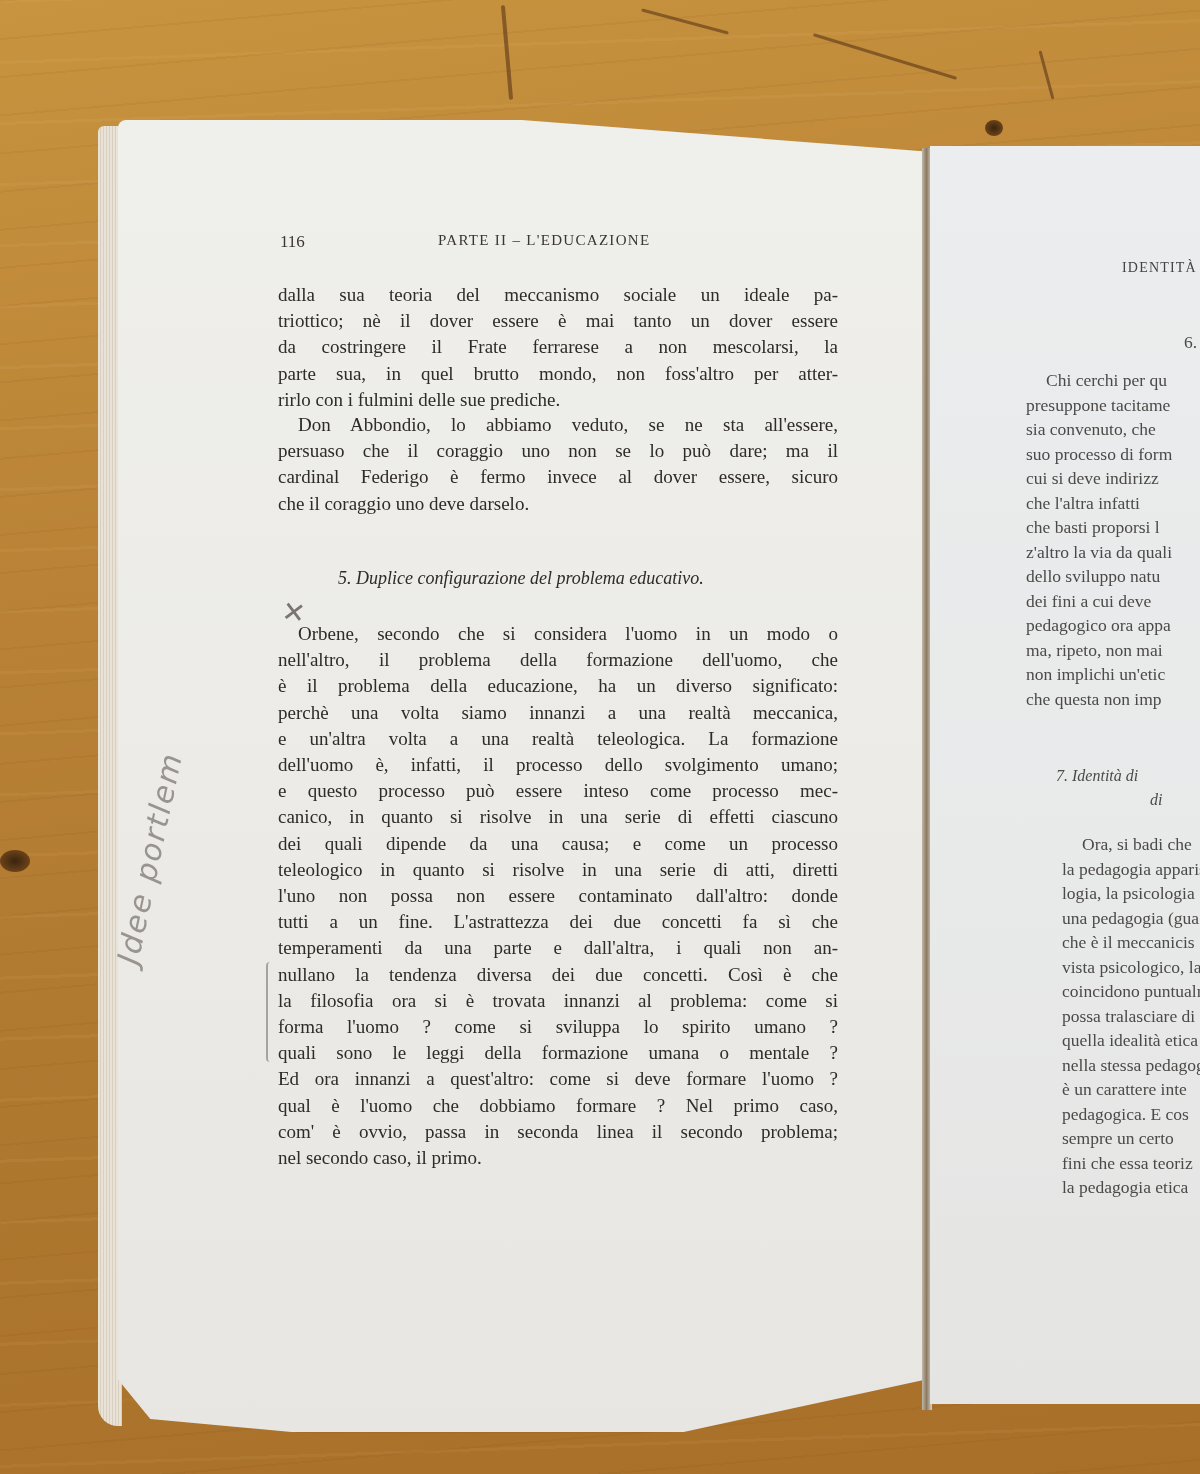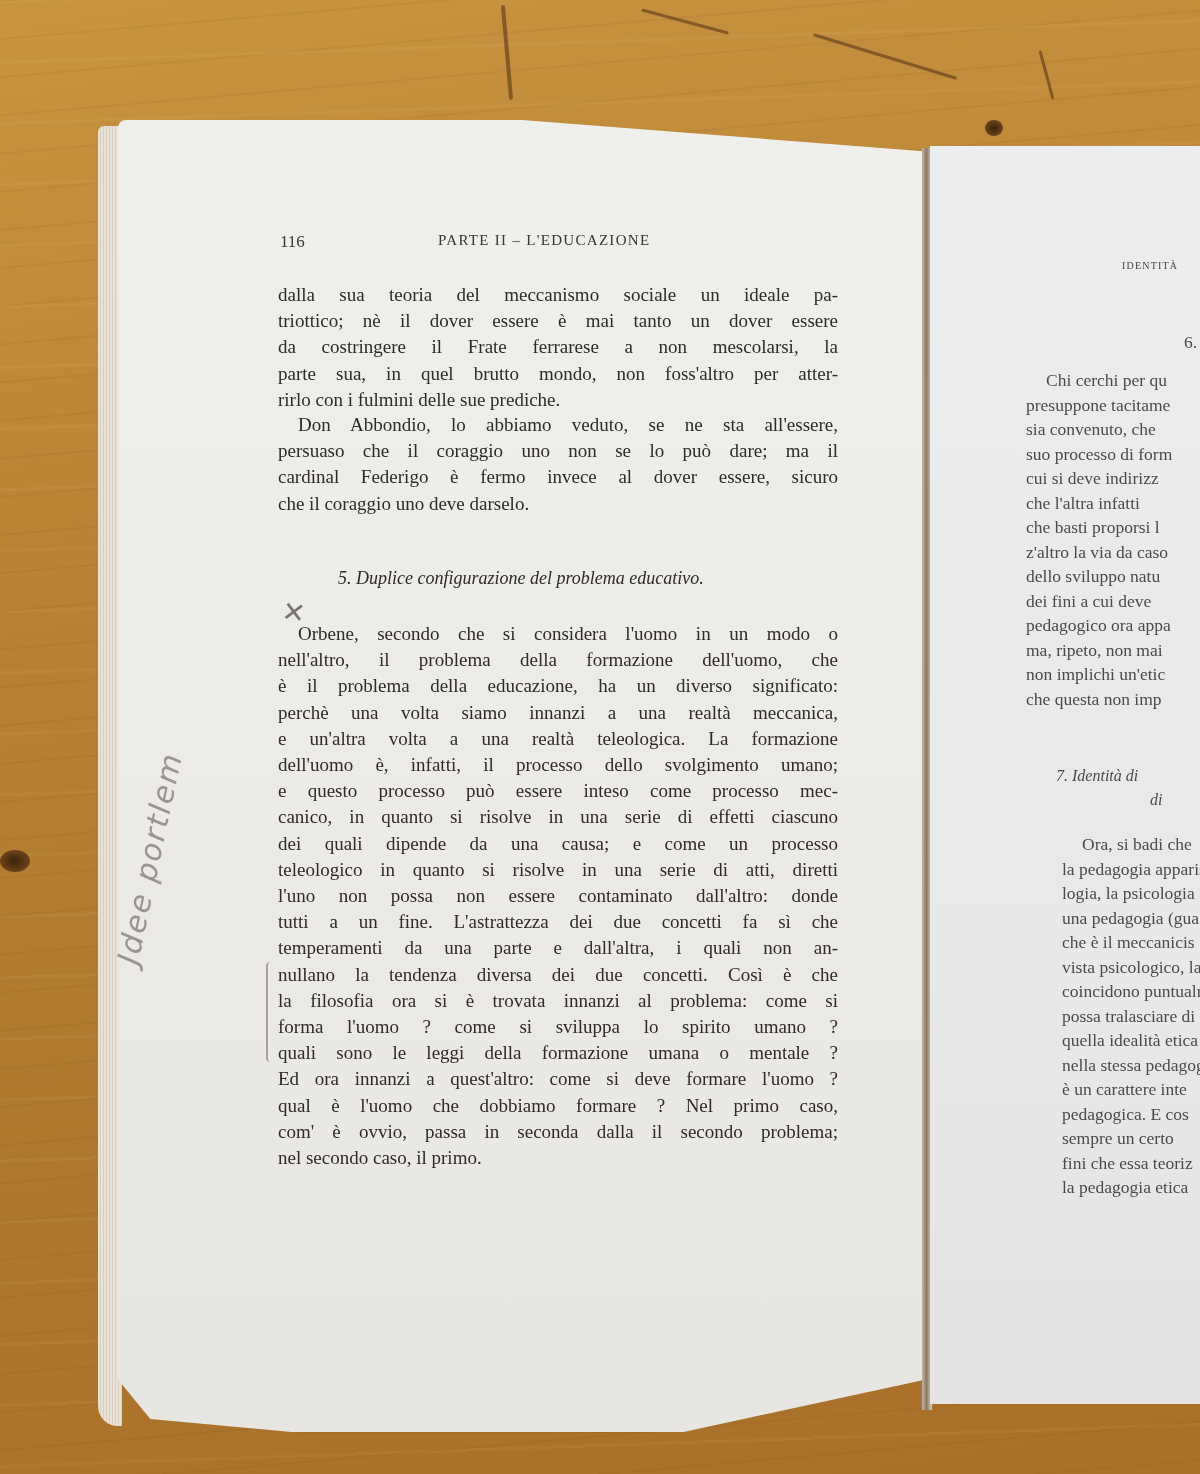--- a/index.html
+++ b/index.html
@@ -41,21 +41,21 @@
     .text { position: absolute; color: #2e2b28; font-family: "Liberation Serif", serif; font-size: 19px; line-height: 26.2px; white-space: nowrap; }
     .lp-line { display: block; text-align: justify; text-align-last: justify; width: 560px; }
     .lp-line.last { text-align-last: left; }
     .indent { text-indent: 20px; }
     .running-head { position: absolute; top: 232px; font-family: "Liberation Serif", serif; color: #3a3632; font-size: 15px; letter-spacing: 1.3px; }
     .page-num { left: 280px; font-size: 17px; letter-spacing: 0; }
     .head-title { left: 438px; }
     .section-title { position: absolute; font-family: "Liberation Serif", serif; font-style: italic; color: #2e2b28; font-size: 18px; }
     .rp-text { position: absolute; left: 1026px; color: #4c4a48; font-family: "Liberation Serif", serif; font-size: 17.5px; line-height: 24.5px; white-space: nowrap; }
     .rp-text span { display: block; }
-    .rp-head { position: absolute; left: 1122px; top: 260px; font-family: "Liberation Serif", serif; font-size: 10px; letter-spacing: 1.2px; color: #444; }
+    .rp-head { position: absolute; left: 1122px; top: 260px; font-family: "Liberation Serif", serif; font-size: 14px; letter-spacing: 1.2px; color: #444; }
 
     .pencil { position: absolute; color: #8b8580; font-family: "DejaVu Sans", sans-serif; }
     .cross { left: 282px; top: 596px; font-size: 28px; color: #7a7570; transform: rotate(8deg); }
     .margin-note { left: 110px; top: 960px; font-size: 30px; font-style: italic; transform: rotate(-78deg); transform-origin: left top; letter-spacing: 2px; color: #9a948e; }
     .bracket { position: absolute; left: 266px; top: 962px; width: 6px; height: 100px; border-left: 2px solid #a8a29c; border-radius: 4px 0 0 4px; }
   </style>
 </head>
 <body>
 
 <div class="wood-grain"></div>
@@ -106,39 +106,39 @@
   <span class="lp-line">teleologico in quanto si risolve in una serie di atti, diretti</span>
   <span class="lp-line">l'uno non possa non essere contaminato dall'altro: donde</span>
   <span class="lp-line">tutti a un fine. L'astrattezza dei due concetti fa sì che</span>
   <span class="lp-line">temperamenti da una parte e dall'altra, i quali non an-</span>
   <span class="lp-line">nullano la tendenza diversa dei due concetti. Così è che</span>
   <span class="lp-line">la filosofia ora si è trovata innanzi al problema: come si</span>
   <span class="lp-line">forma l'uomo ? come si sviluppa lo spirito umano ?</span>
   <span class="lp-line">quali sono le leggi della formazione umana o mentale ?</span>
   <span class="lp-line">Ed ora innanzi a quest'altro: come si deve formare l'uomo ?</span>
   <span class="lp-line">qual è l'uomo che dobbiamo formare ? Nel primo caso,</span>
-  <span class="lp-line">com' è ovvio, passa in seconda dalla il secondo problema;</span>
+  <span class="lp-line">com' è ovvio, passa in seconda linea il secondo problema;</span>
   <span class="lp-line last">nel secondo caso, il primo.</span>
 </div>
 
 <div class="bracket"></div>
 <div class="pencil margin-note">Jdee portlem</div>
 
 <div class="rp-head">IDENTITÀ</div>
 <div class="rp-text" style="left:1184px;top:330px;">6.</div>
 
 <div class="rp-text" style="top:368px;">
   <span style="padding-left:20px;">Chi cerchi per qu</span>
   <span>presuppone tacitame</span>
   <span>sia convenuto, che</span>
   <span>suo processo di form</span>
   <span>cui si deve indirizz</span>
   <span>che l'altra infatti</span>
   <span>che basti proporsi l</span>
-  <span>z'altro la via da caso</span>
+  <span>z'altro la via da quali</span>
   <span>dello sviluppo natu</span>
   <span>dei fini a cui deve</span>
   <span>pedagogico ora appa</span>
   <span>ma, ripeto, non mai</span>
   <span>non implichi un'etic</span>
   <span>che questa non imp</span>
 </div>
 
 <div class="rp-text" style="left:1056px;top:764px;font-style:italic;font-size:16px;line-height:24px;">
   <span>7. Identità di</span>

